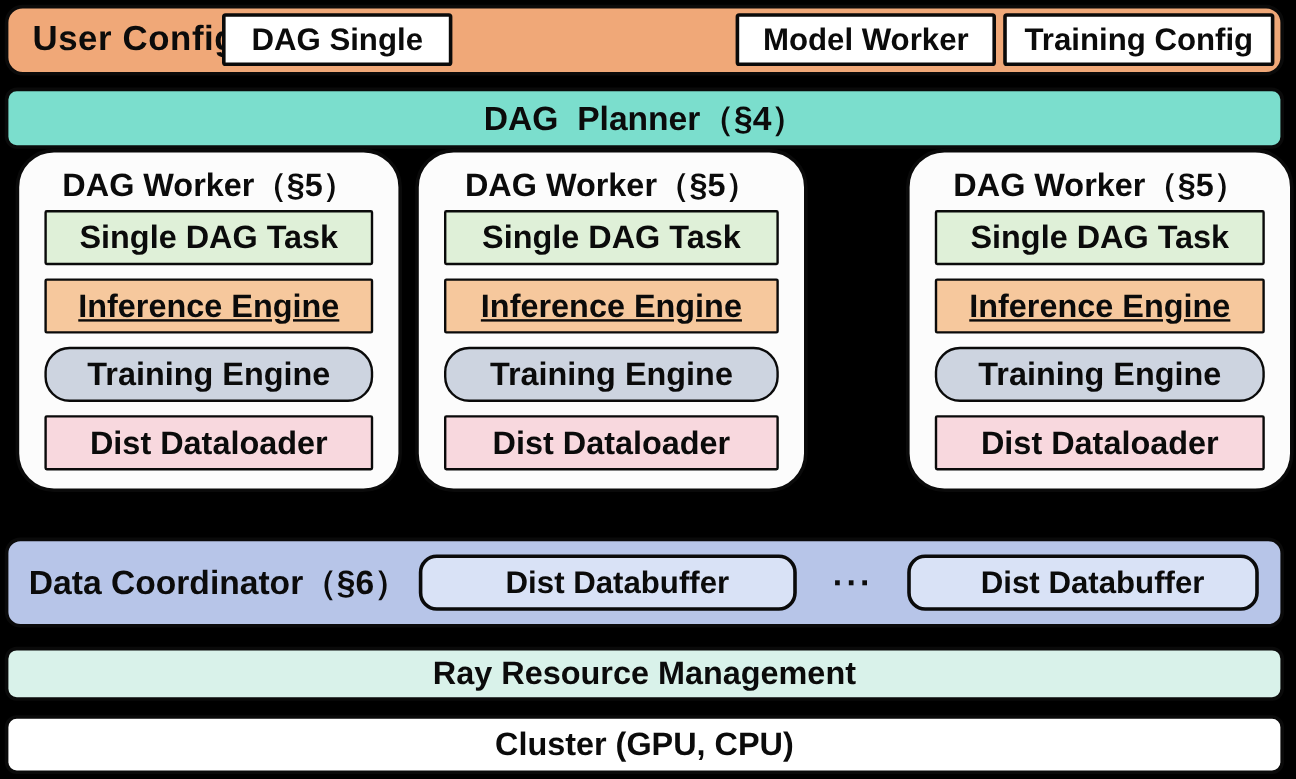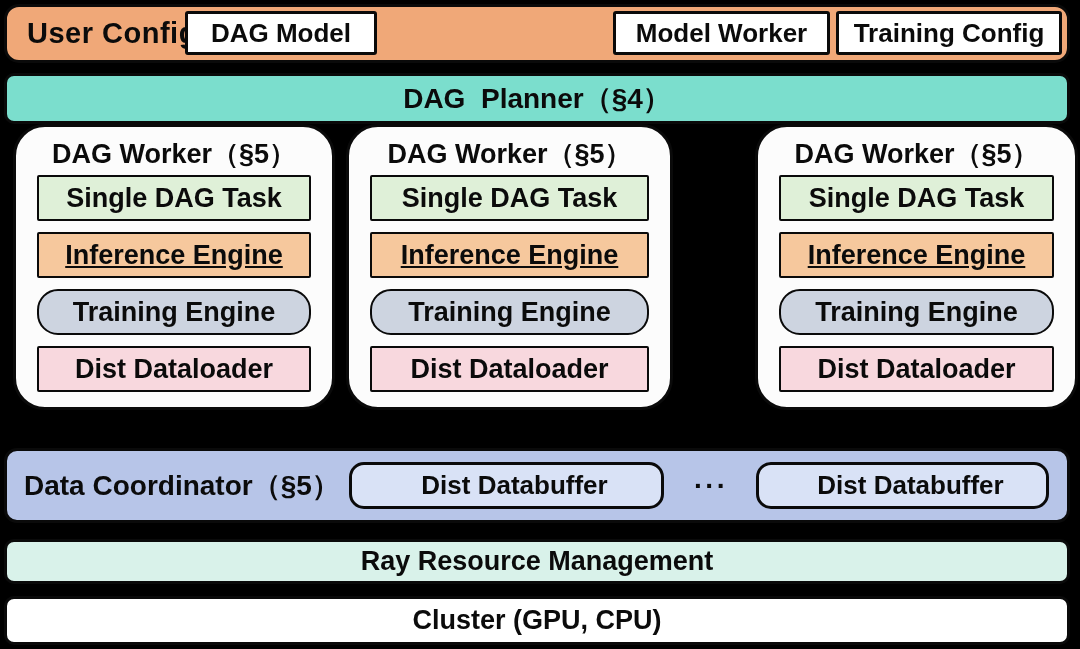--- a/index.html
+++ b/index.html
@@ -171,21 +171,21 @@
     font-size: 27px;
   }
 </style>
 </head>
 <body>
 
 <div class="stage">
 
   <div class="bar top-bar">
     <div class="user-config-label">User Config</div>
-    <div class="config-box b0">DAG Model</div>
+    <div class="config-box b0">DAG Single</div>
     <div class="config-box b2">Model Worker</div>
     <div class="config-box b3">Training Config</div>
   </div>
 
   <div class="bar planner-bar">DAG  Planner（§4）</div>
 
   <div class="worker w0">
     <div class="worker-title">DAG Worker（§5）</div>
     <div class="worker-row row-task">Single DAG Task</div>
     <div class="worker-row row-inference">Inference Engine</div>
@@ -203,21 +203,21 @@
 
   <div class="worker w2">
     <div class="worker-title">DAG Worker（§5）</div>
     <div class="worker-row row-task">Single DAG Task</div>
     <div class="worker-row row-inference">Inference Engine</div>
     <div class="worker-row row-training">Training Engine</div>
     <div class="worker-row row-loader">Dist Dataloader</div>
   </div>
 
   <div class="bar coordinator-bar">
-    <div class="coordinator-label">Data Coordinator（§5）</div>
+    <div class="coordinator-label">Data Coordinator（§6）</div>
     <div class="databuffer d0">Dist Databuffer</div>
     <div class="buffer-ellipsis">···</div>
     <div class="databuffer d1">Dist Databuffer</div>
   </div>
 
   <div class="bar ray-bar">Ray Resource Management</div>
 
   <div class="bar cluster-bar">Cluster (GPU, CPU)</div>
 
 </div>

